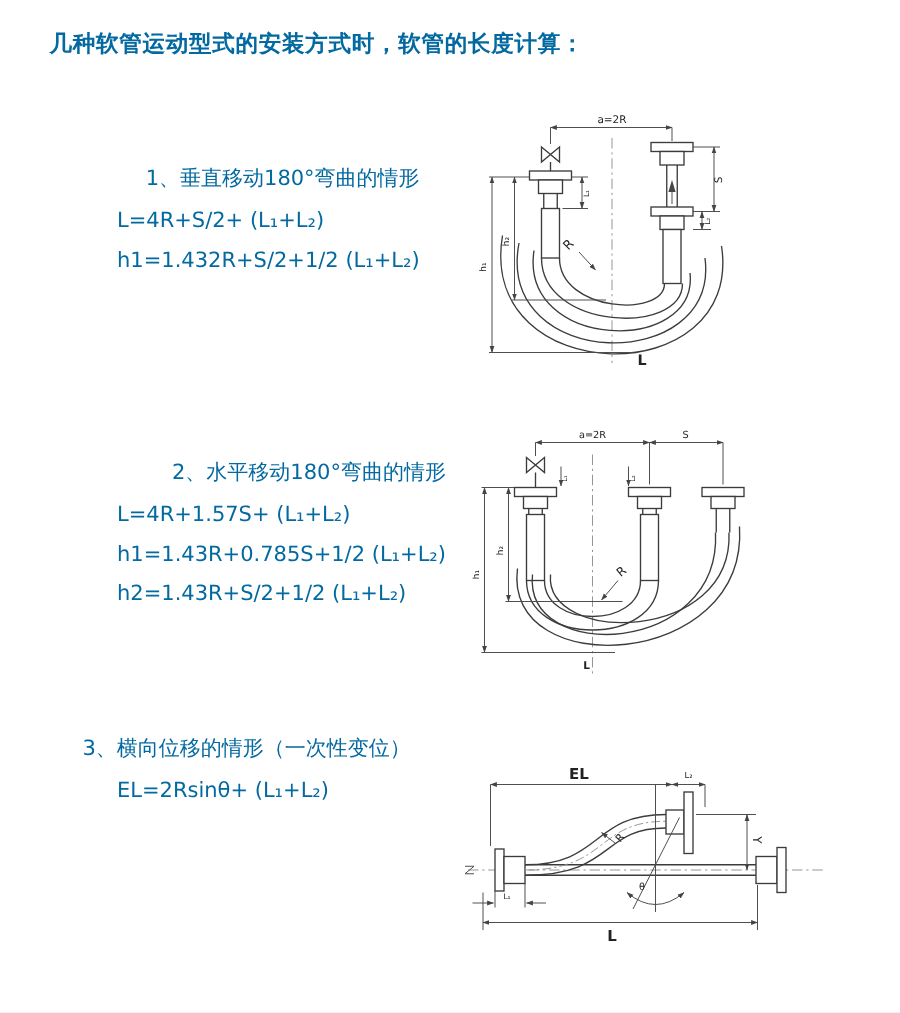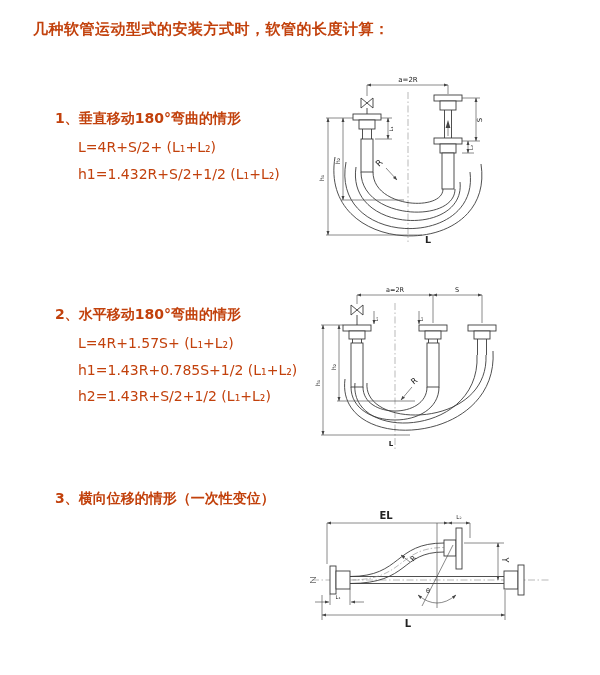--- a/index.html
+++ b/index.html
@@ -1,33 +1,33 @@
 <!DOCTYPE html>
 <html><head>
 <meta charset="utf-8">
 <style>
   html,body{margin:0;padding:0;background:#e8e8e8;}
   .page{
     position:relative;
     width:600px;height:675px;
     background:#ffffff;
     font-family:"DejaVu Sans","Liberation Sans",sans-serif;
-    color:#c2410c;
+    color:#0369a1;
     overflow:hidden;
   }
   .title{
     position:absolute;left:33px;top:20px;
     font-size:15px;font-weight:700;letter-spacing:.5px;
     white-space:nowrap;
   }
   .section{position:absolute;left:55px;}
   #s1{top:110px}
   #s2{top:306px}
   #s3{top:490px}
-  .heading{font-size:14px;font-weight:700;margin:0 0 11px 0;white-space:nowrap;}
+  .heading{font-size:14px;font-weight:400;margin:0 0 11px 0;white-space:nowrap;text-align:right;}
   .formula{font-size:14px;font-weight:400;margin:0 0 10.5px 23px;white-space:nowrap;}
   svg.diagram{position:absolute;}
   #svg1{left:318px;top:72px;}
   #svg2{left:315px;top:283px;}
   #svg3{left:298px;top:498px;}
   .obj{stroke:#3c3c3c;stroke-width:0.9;fill:none;}
   rect.obj{fill:#ffffff;}
   .dim{stroke:#4a4a4a;stroke-width:0.65;fill:none;}
   .cl{stroke:#8a8a8a;stroke-width:0.6;stroke-dasharray:7 2.5 1.5 2.5;fill:none;}
   .cld{stroke:#8a8a8a;stroke-width:0.6;stroke-dasharray:6 2 1.5 2;fill:none;}
@@ -48,20 +48,21 @@
 
   <div class="section" id="s2">
     <div class="heading">2、水平移动180°弯曲的情形</div>
     <div class="formula">L=4R+1.57S+ (L₁+L₂)</div>
     <div class="formula">h1=1.43R+0.785S+1/2 (L₁+L₂)</div>
     <div class="formula">h2=1.43R+S/2+1/2 (L₁+L₂)</div>
   </div>
 
   <div class="section" id="s3">
     <div class="heading">3、横向位移的情形（一次性变位）</div>
+    <div class="formula">EL=2Rsinθ+ (L₁+L₂)</div>
   </div>
 
   <svg id="svg1" class="diagram" width="277" height="182" viewBox="0 0 277 182">
     <defs>
       <marker id="m1" viewBox="0 0 8 8" refX="7.5" refY="4" markerWidth="7" markerHeight="7" orient="auto-start-reverse">
         <path d="M0,1.2 L8,4 L0,6.8 Z" fill="#444"></path>
       </marker>
       <pattern id="p1" width="3" height="3" patternUnits="userSpaceOnUse">
         <path d="M0,0 L3,3 M3,0 L0,3" stroke="#666" stroke-width="0.45"></path>
       </pattern>

